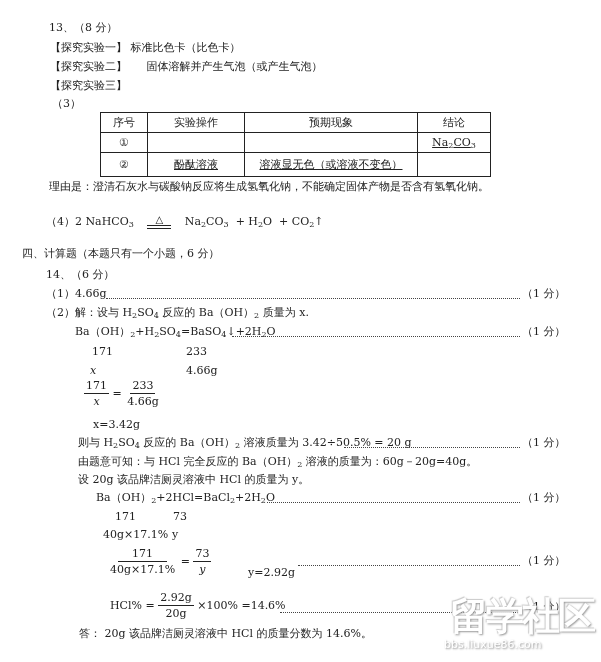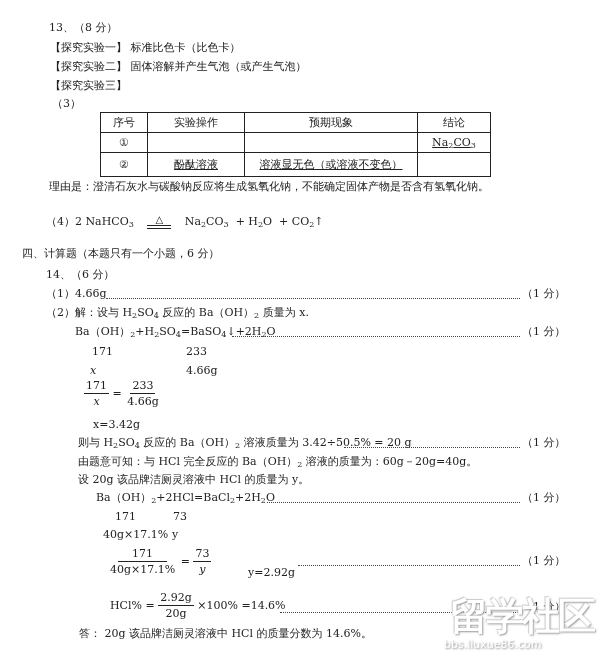--- a/index.html
+++ b/index.html
@@ -28,21 +28,21 @@
 </head>
 <body>
 
 <div class="ln" style="left:49px;top:21px;">13、（8 分）</div>
 <div class="ln" style="left:50px;top:41px;">
   <span>【探究实验一】</span>
   <span style="">标准比色卡（比色卡）</span>
 </div>
 <div class="ln" style="left:50px;top:60px;">
   <span>【探究实验二】</span>
-  <span style="margin-left:0">固体溶解并产生气泡（或产生气泡）</span>
+  <span style="margin-left:16px">固体溶解并产生气泡（或产生气泡）</span>
 </div>
 <div class="ln" style="left:50px;top:79px;">【探究实验三】</div>
 <div class="ln" style="left:52px;top:97px;">（3）</div>
 
 <table class="exp">
   <tbody>
       <tr>
     <td style="width:46px">序号</td>
     <td style="width:96px">实验操作</td>
     <td style="width:172px">预期现象</td>

